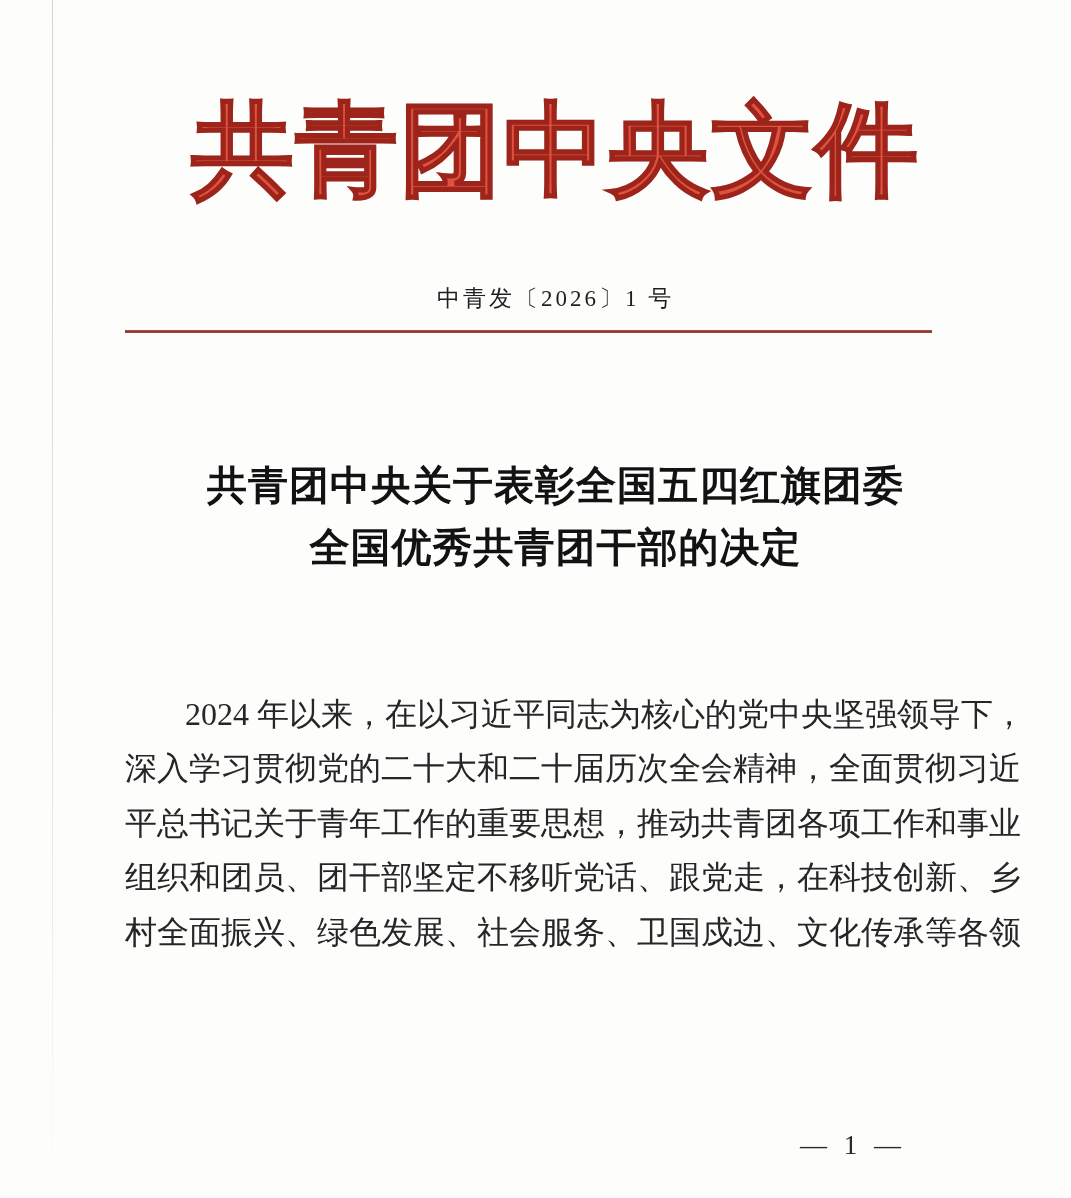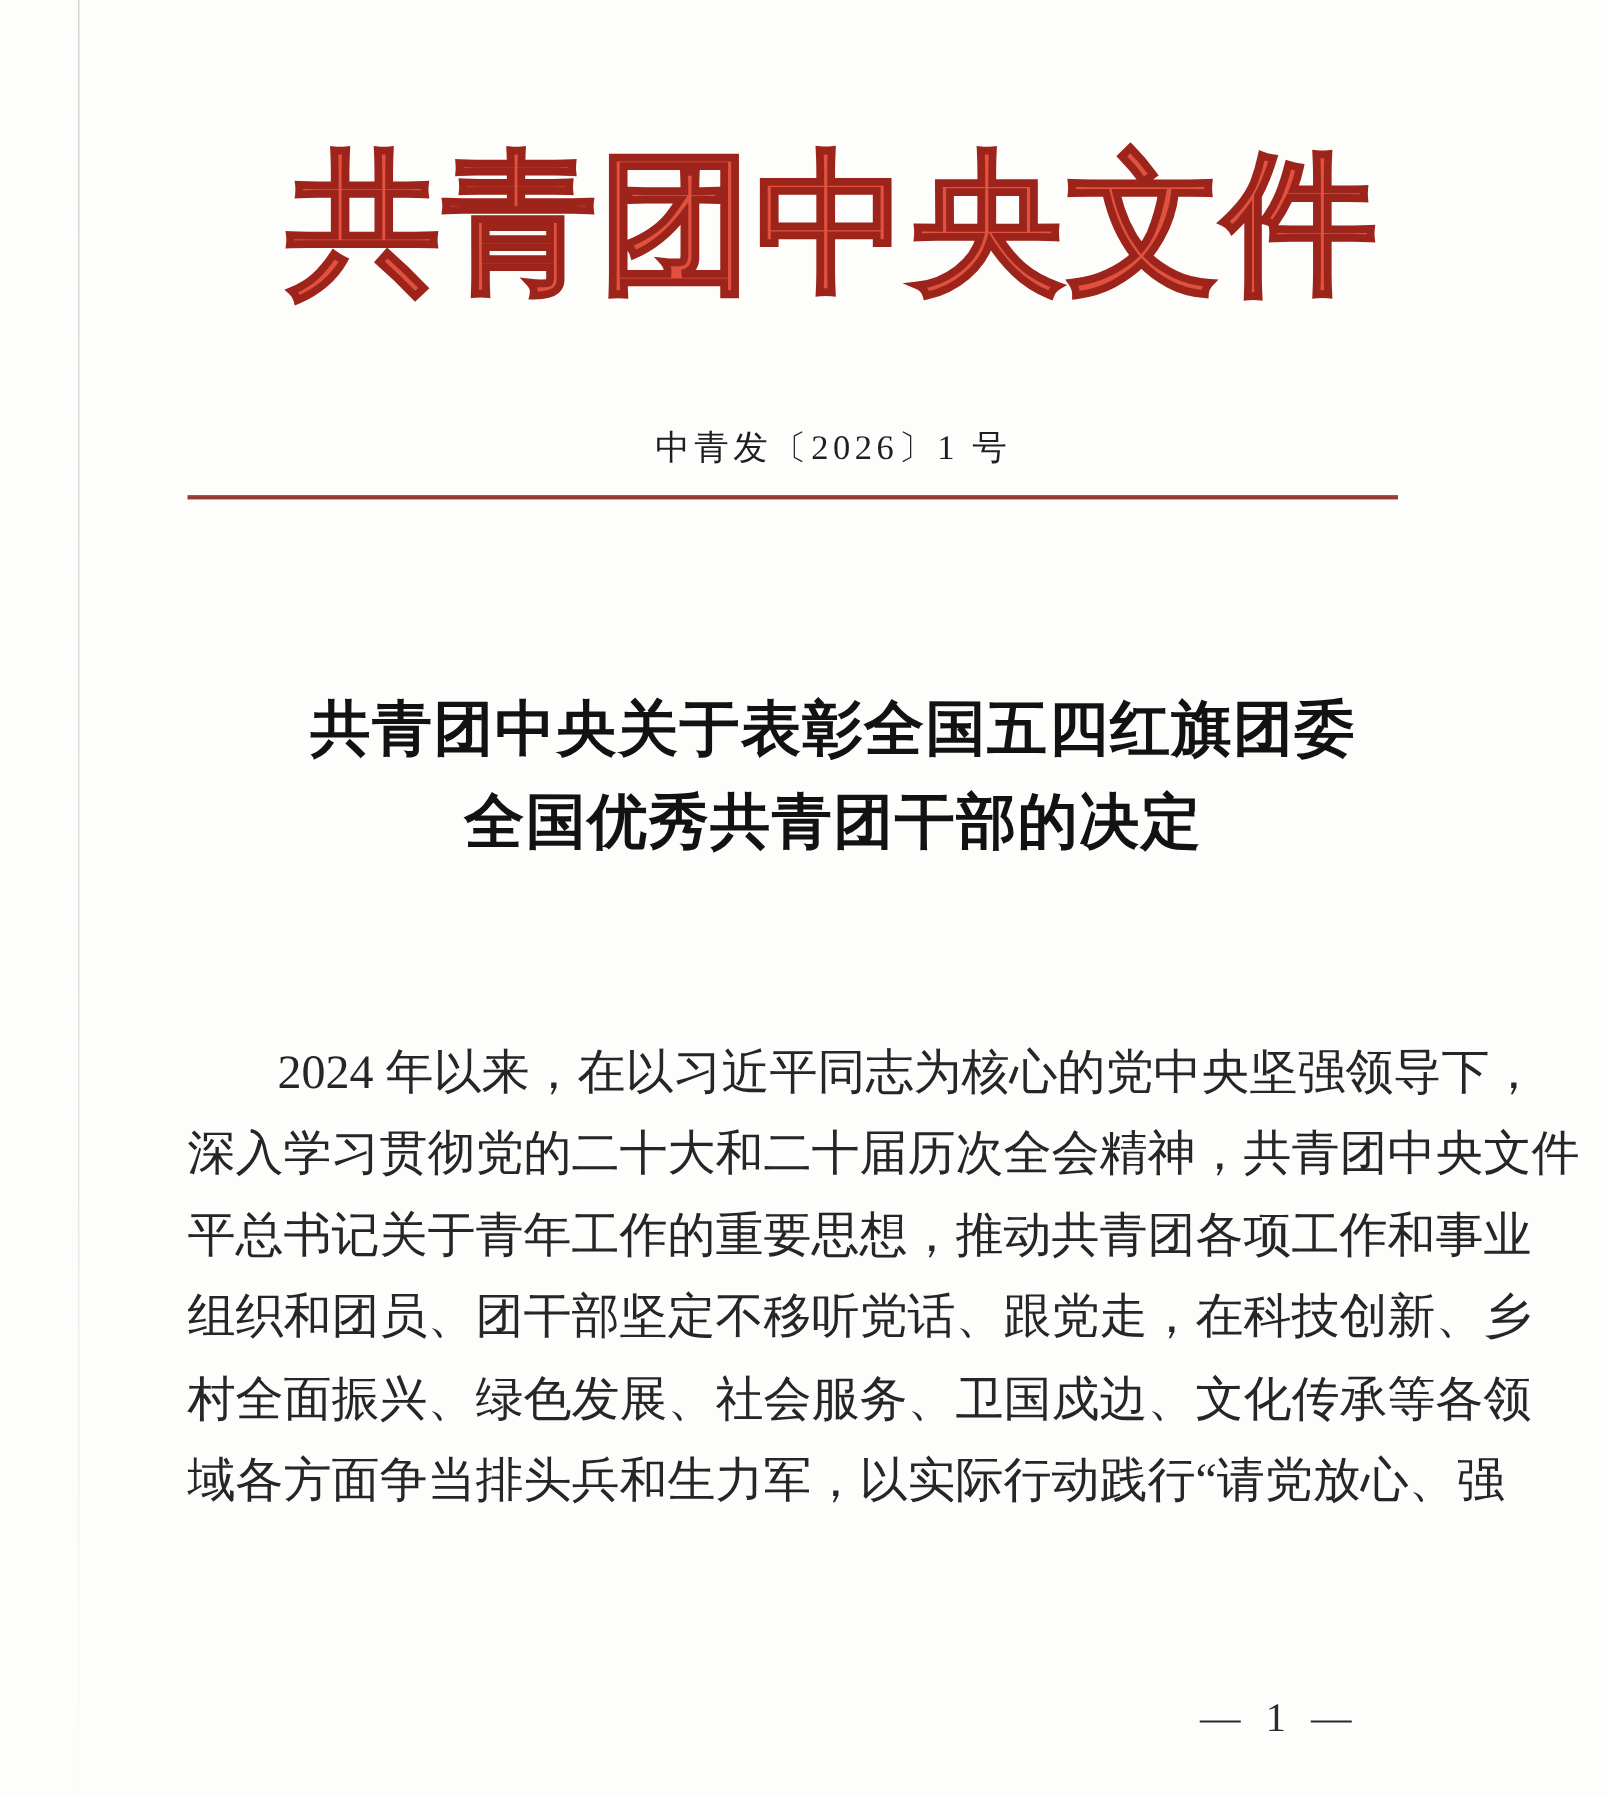--- a/index.html
+++ b/index.html
@@ -125,22 +125,21 @@
 
   <div class="red-rule"></div>
 
   <section class="title-block">
     <div class="title-line">共青团中央关于表彰全国五四红旗团委</div>
     <div class="title-line">全国优秀共青团干部的决定</div>
   </section>
 
   <section class="body-block">
     <div class="body-line indent">2024 年以来，在以习近平同志为核心的党中央坚强领导下，</div>
-    <div class="body-line">深入学习贯彻党的二十大和二十届历次全会精神，共青团中央文件</div>
+    <div class="body-line">深入学习贯彻党的二十大和二十届历次全会精神，全面贯彻习近</div>
     <div class="body-line">平总书记关于青年工作的重要思想，推动共青团各项工作和事业</div>
     <div class="body-line">组织和团员、团干部坚定不移听党话、跟党走，在科技创新、乡</div>
     <div class="body-line">村全面振兴、绿色发展、社会服务、卫国戍边、文化传承等各领</div>
-    <div class="body-line">域各方面争当排头兵和生力军，以实际行动践行“请党放心、强</div>
   </section>
 
   <div class="page-number">— 1 —</div>
 
 </div>
 
 </body></html>

